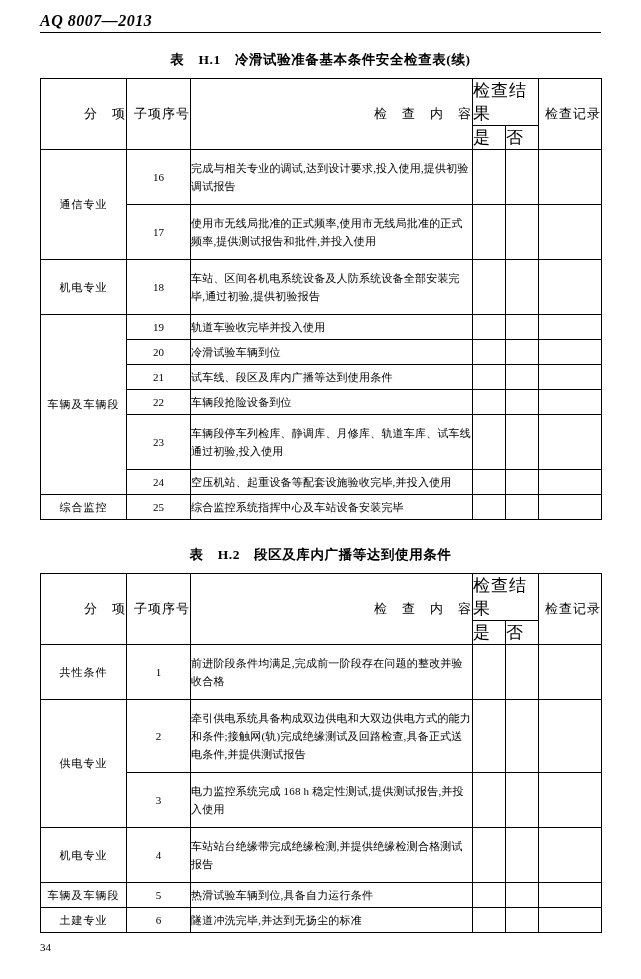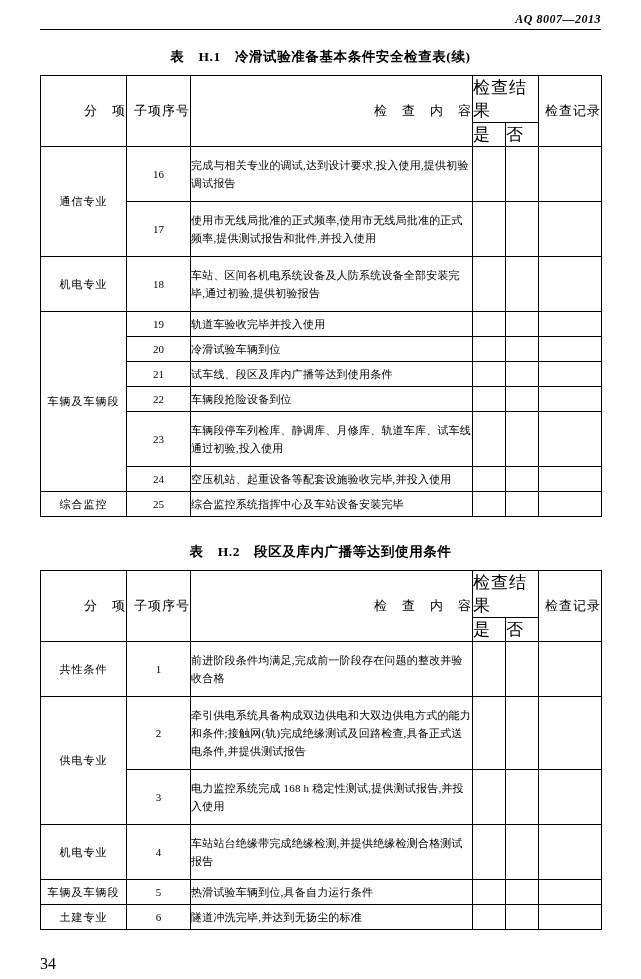--- a/index.html
+++ b/index.html
@@ -19,25 +19,24 @@
     width: 641px;
     height: 979px;
     position: relative;
     box-sizing: border-box;
     padding: 0 40px;
   }
   .header {
     font-family: "Liberation Serif", serif;
     font-weight: bold;
     font-style: italic;
-    font-size: 12px;
+    font-size: 16px;
     letter-spacing: 0.5px;
     padding-top: 12px;
     padding-bottom: 2px;
-    text-align: right;
   }
   .header-rule {
     border-bottom: 1px solid #000;
     width: 100%;
     margin-bottom: 18px;
   }
   .table-title {
     text-align: center;
     font-size: 13.5px;
     font-weight: bold;
@@ -93,22 +92,22 @@
     line-height: 1.65;
     font-size: 11px;
     letter-spacing: 0.2px;
   }
   .row-tall td { height: 54px; }
   .row-one  td { height: 24px; }
   .gap { height: 26px; }
   .footer {
     position: absolute;
     left: 40px;
-    bottom: 6px;
-    font-size: 16px;
+    bottom: 26px;
+    font-size: 11px;
   }
 </style>
 </head>
 <body>
 
 <div class="page">
 
   <div class="header">AQ 8007—2013</div>
   <div class="header-rule"></div>
 

